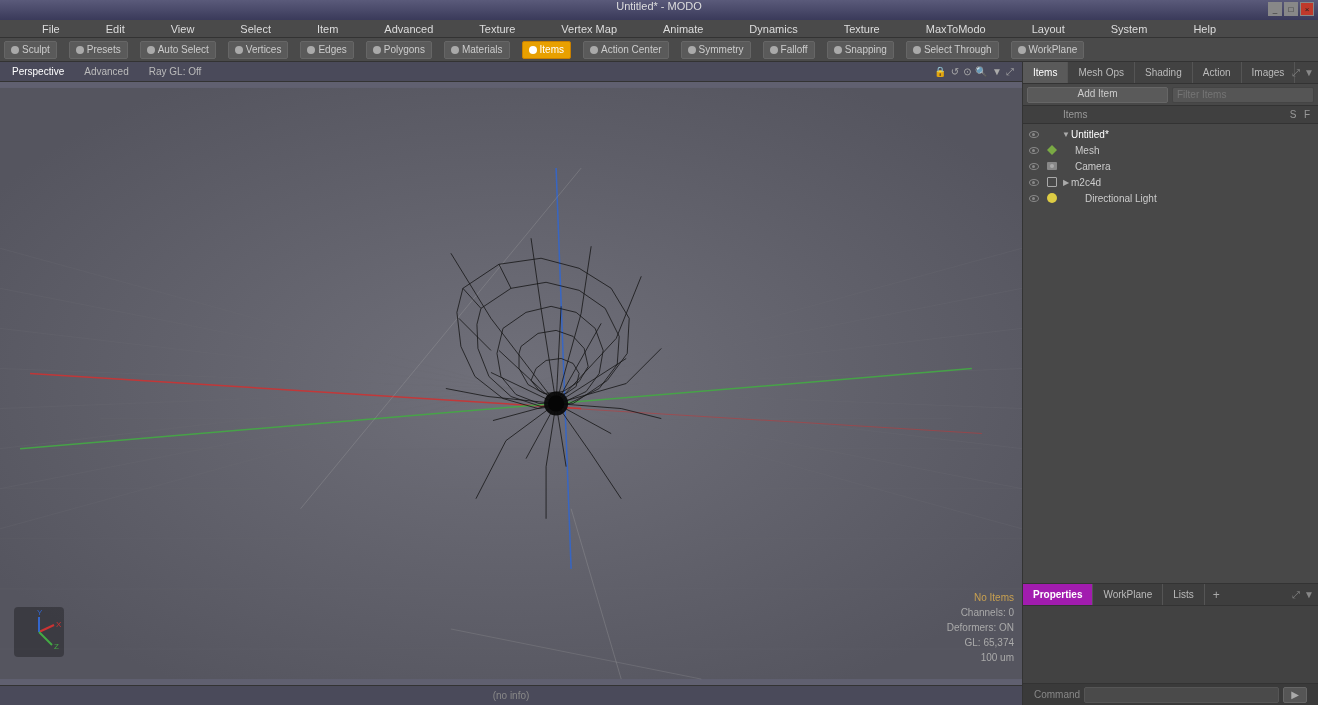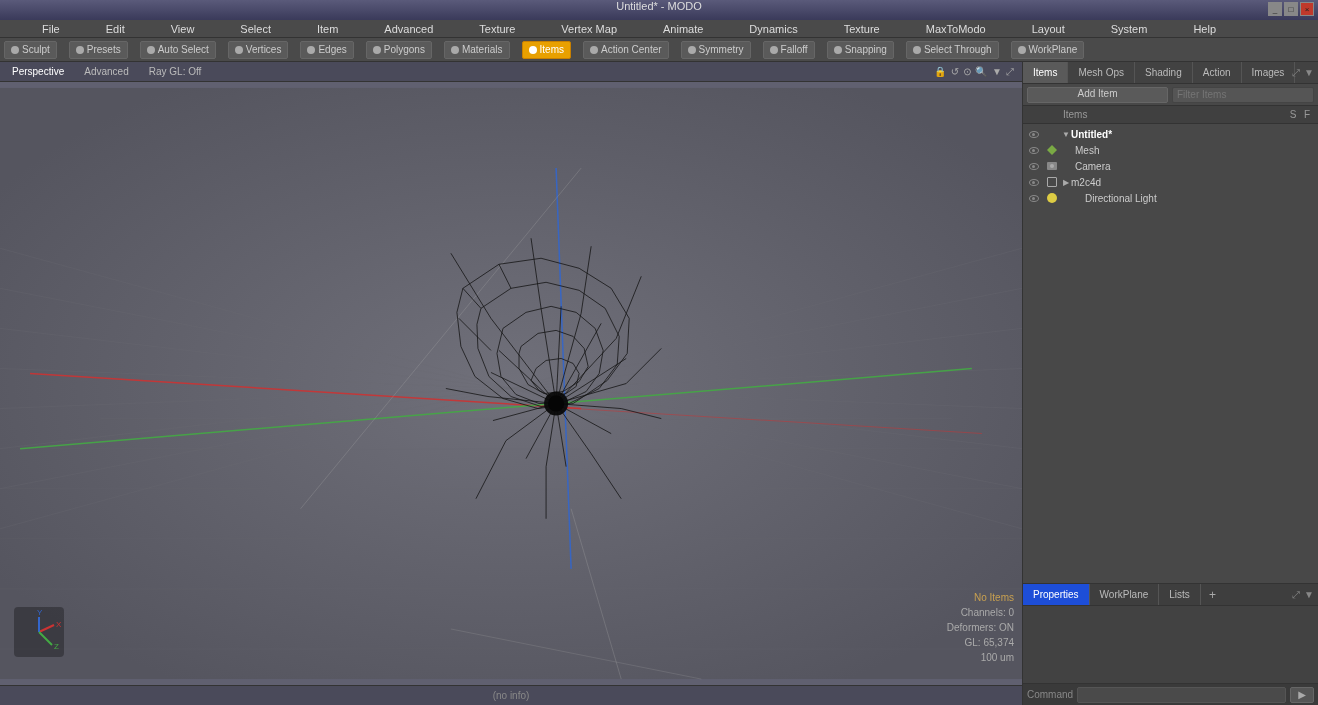--- a/index.html
+++ b/index.html
@@ -316,21 +316,21 @@
       display: inline-flex; align-items: center; justify-content: center;
       font-size: 8px; color: #aaa;
     }
     .item-name {
       flex: 1;
       color: #ccc;
       font-size: 10px;
       white-space: nowrap;
       overflow: hidden;
     }
-    .item-name.bold { color: #fff; font-weight: bold; }
+    .item-name.bold { color: #fff; font-weight: normal; }
 
     
     #bottom-panel {
       height: 100px;
       background: #424242;
       border-top: 1px solid #333;
       display: flex;
       flex-direction: column;
     }
     #bottom-panel-tabs {
@@ -343,40 +343,40 @@
     }
     .bp-tab {
       padding: 2px 10px;
       font-size: 10px;
       color: #bbb;
       cursor: pointer;
       border-right: 1px solid #555;
       height: 100%;
       display: flex; align-items: center;
     }
-    .bp-tab.active { background: #1d4ed8; color: #fff; }
+    .bp-tab.active { background: #a21caf; color: #fff; font-weight: bold; }
     .bp-add-btn {
       padding: 2px 8px;
       font-size: 12px;
       color: #aaa;
       cursor: pointer;
     }
     #bottom-panel-tabs .bp-controls {
       position: absolute; right: 4px;
       display: flex; gap: 4px;
     }
     .bp-ctrl { font-size: 10px; color: #888; cursor: pointer; }
 
     
     #command-bar {
       height: 22px;
       background: #3a3a3a;
       display: flex;
       align-items: center;
-      padding: 0 4px;
+      padding: 0 11px;
       gap: 4px;
       border-top: 1px solid #333;
     }
     .cmd-label {
       font-size: 10px;
       color: #888;
     }
     .cmd-input {
       flex: 1;
       height: 16px;

